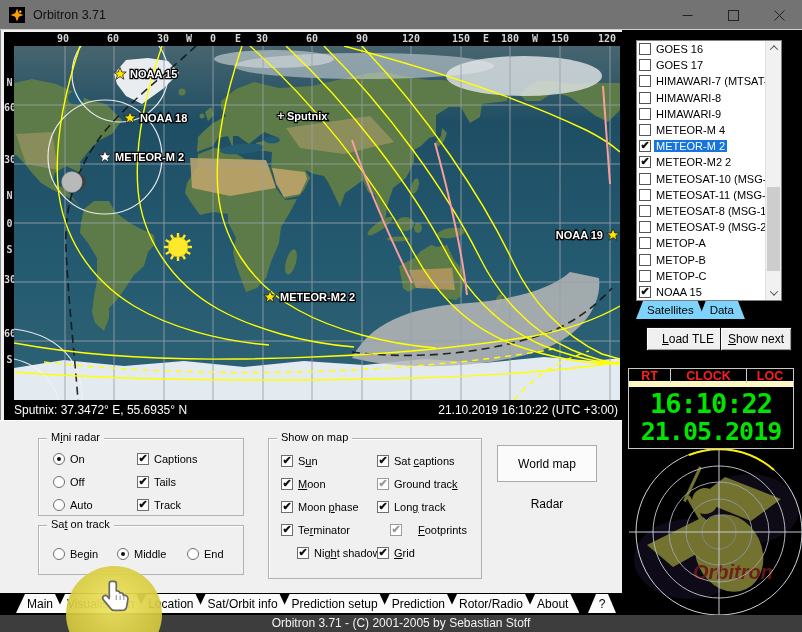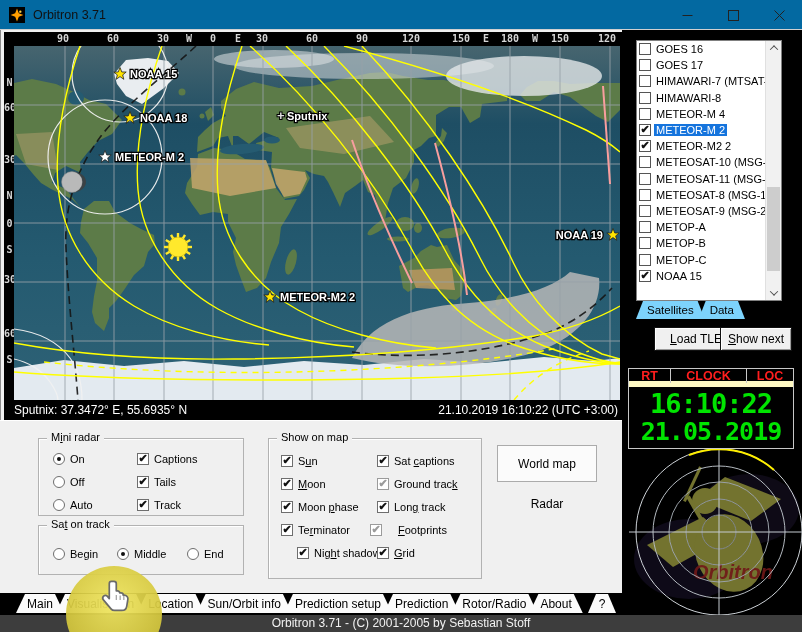--- a/index.html
+++ b/index.html
@@ -1,20 +1,20 @@
 <!DOCTYPE html>
 <html style="--sel: #1574dd; --green: #00e400; --red: #ff1e1e;"><head>
 <meta charset="utf-8">
 <style>
   html,body{margin:0;padding:0;background:#666;}
   *{box-sizing:border-box;font-family:"Liberation Sans",sans-serif;}
   #win{position:relative;width:802px;height:632px;background:#f0f0f0;overflow:hidden;
        box-shadow:0 0 0 1px #8a8a8a inset;}
   
-  .titlebar{position:absolute;left:0;top:0;width:802px;height:30px;background:#0369a1;
+  .titlebar{position:absolute;left:0;top:0;width:802px;height:30px;background:#737373;
             display:flex;align-items:center;border-bottom:1px solid #d0d0d0;}
   .app-icon{width:16px;height:16px;margin:0 8px 0 9px;display:inline-flex;}
   .title{font-size:12.5px;color:#111;}
   .winbtns{position:absolute;right:0;top:0;height:30px;display:flex;}
   .wbtn{width:46px;height:30px;display:flex;align-items:center;justify-content:center;}
   
   .mappanel{position:absolute;left:4px;top:32px;width:618px;height:388px;background:#000;}
   #top-labels span{position:absolute;top:1px;transform:translateX(-50%);
        font:bold 10px "DejaVu Sans Mono",monospace;color:#d5d5d5;}
   #left-labels span{position:absolute;left:0;width:11px;text-align:center;
@@ -45,21 +45,21 @@
   .arr.dn{bottom:0;} .arr.dn span{transform:rotate(225deg) translate(1px,1px);}
   .sb .thumb{position:absolute;left:1px;width:13px;top:146px;height:84px;background:#cdcdcd;}
   .listtabs{position:absolute;left:14px;top:271px;display:flex;}
   .ltab{height:18px;padding:0 11px;background:#7dd3fc;color:#000;font-size:11.5px;
        display:flex;align-items:center;margin-right:-6px;
        clip-path:polygon(7px 0,calc(100% - 7px) 0,100% 100%,0 100%);}
   .ltab.active{z-index:2;}
   .winbtn3d{position:absolute;height:24px;background:#f0f0f0;border:1px solid #111;
        box-shadow:inset 1px 1px 0 #fff,inset -1px -1px 0 #9a9a9a;font-size:12px;color:#000;
        display:flex;align-items:center;justify-content:center;cursor:default;}
-  #btn-loadtle{left:32px;top:297px;width:84px;}
+  #btn-loadtle{left:24px;top:297px;width:84px;}
   #btn-shownext{left:98px;top:297px;width:72px;}
   .clock{position:absolute;left:6px;top:338px;width:166px;height:81px;background:#000;
        border:1px solid #c8c8c8;}
   .clockhdr{display:grid;grid-template-columns:42px 1fr 46px;height:18px;border-bottom:6px solid #fef9c3;text-align:center;}
   .clockhdr span{display:flex;align-items:center;justify-content:center;
        font-weight:bold;font-size:12.5px;color:var(--red,#ff1e1e);}
   .clockhdr span:nth-child(-n+2){border-right:1px solid #c8c8c8;}
   .clocktime{margin-top:2px;text-align:center;font:bold 27px "DejaVu Sans Mono",monospace;
        color:var(--green,#00e400);line-height:29px;letter-spacing:-1px;}
   .clockdate{text-align:center;font:bold 25px "DejaVu Sans Mono",monospace;
@@ -334,20 +334,24 @@
         <div class="srow">
           <span class="lcb"></span>
           <span class="slabel">HIMAWARI-7 (MTSAT-2)</span>
         </div>
         <div class="srow">
           <span class="lcb"></span>
           <span class="slabel">HIMAWARI-8</span>
         </div>
         <div class="srow">
           <span class="lcb"></span>
+          <span class="slabel">HIMAWARI-9</span>
+        </div>
+        <div class="srow">
+          <span class="lcb"></span>
           <span class="slabel">METEOR-M 4</span>
         </div>
         <div class="srow sel">
           <span class="lcb checked"></span>
           <span class="slabel">METEOR-M 2</span>
         </div>
         <div class="srow">
           <span class="lcb checked"></span>
           <span class="slabel">METEOR-M2 2</span>
         </div>
@@ -504,38 +508,38 @@
           <span class="lbl">Sat <u>c</u>aptions</span>
         </div>
         <div class="crow" style="left: 108px; top: 38px;">
           <span class="cb checked disabled"></span>
           <span class="lbl">Ground trac<u>k</u></span>
         </div>
         <div class="crow" style="left: 108px; top: 61px;">
           <span class="cb checked"></span>
           <span class="lbl">Lon<u>g</u> track</span>
         </div>
-        <div class="crow" style="left: 101px; top: 84px; gap: 16px;">
+        <div class="crow" style="left: 121px; top: 84px; gap: 16px;">
           <span class="cb checked disabled"></span>
           <span class="lbl"><u>F</u>ootprints</span>
         </div>
         <div class="crow" style="left: 108px; top: 107px;">
           <span class="cb checked"></span>
           <span class="lbl"><u>G</u>rid</span>
         </div>
       </div>
     <div class="worldmapbtn">World map</div>
     <div class="radarlabel">Radar</div>
   </div>
 
   <div class="tabstrip" id="tabstrip">
       <div class="tab" style="z-index: 30;">Main</div>
       <div class="tab" style="z-index: 29;">Visualisation</div>
       <div class="tab" style="z-index: 28;">Location</div>
-      <div class="tab" style="z-index: 27;">Sun/Orbit info</div>
+      <div class="tab" style="z-index: 27;">Sat/Orbit info</div>
       <div class="tab" style="z-index: 26;">Prediction setup</div>
       <div class="tab" style="z-index: 25;">Prediction</div>
       <div class="tab" style="z-index: 24;">Rotor/Radio</div>
       <div class="tab" style="z-index: 23;">About</div>
     </div>
   <div class="tab-help">?</div>
 
   <div class="statusbar">Orbitron 3.71 - (C) 2001-2005 by Sebastian Stoff</div>
 
   <div class="cursor-halo"></div>

